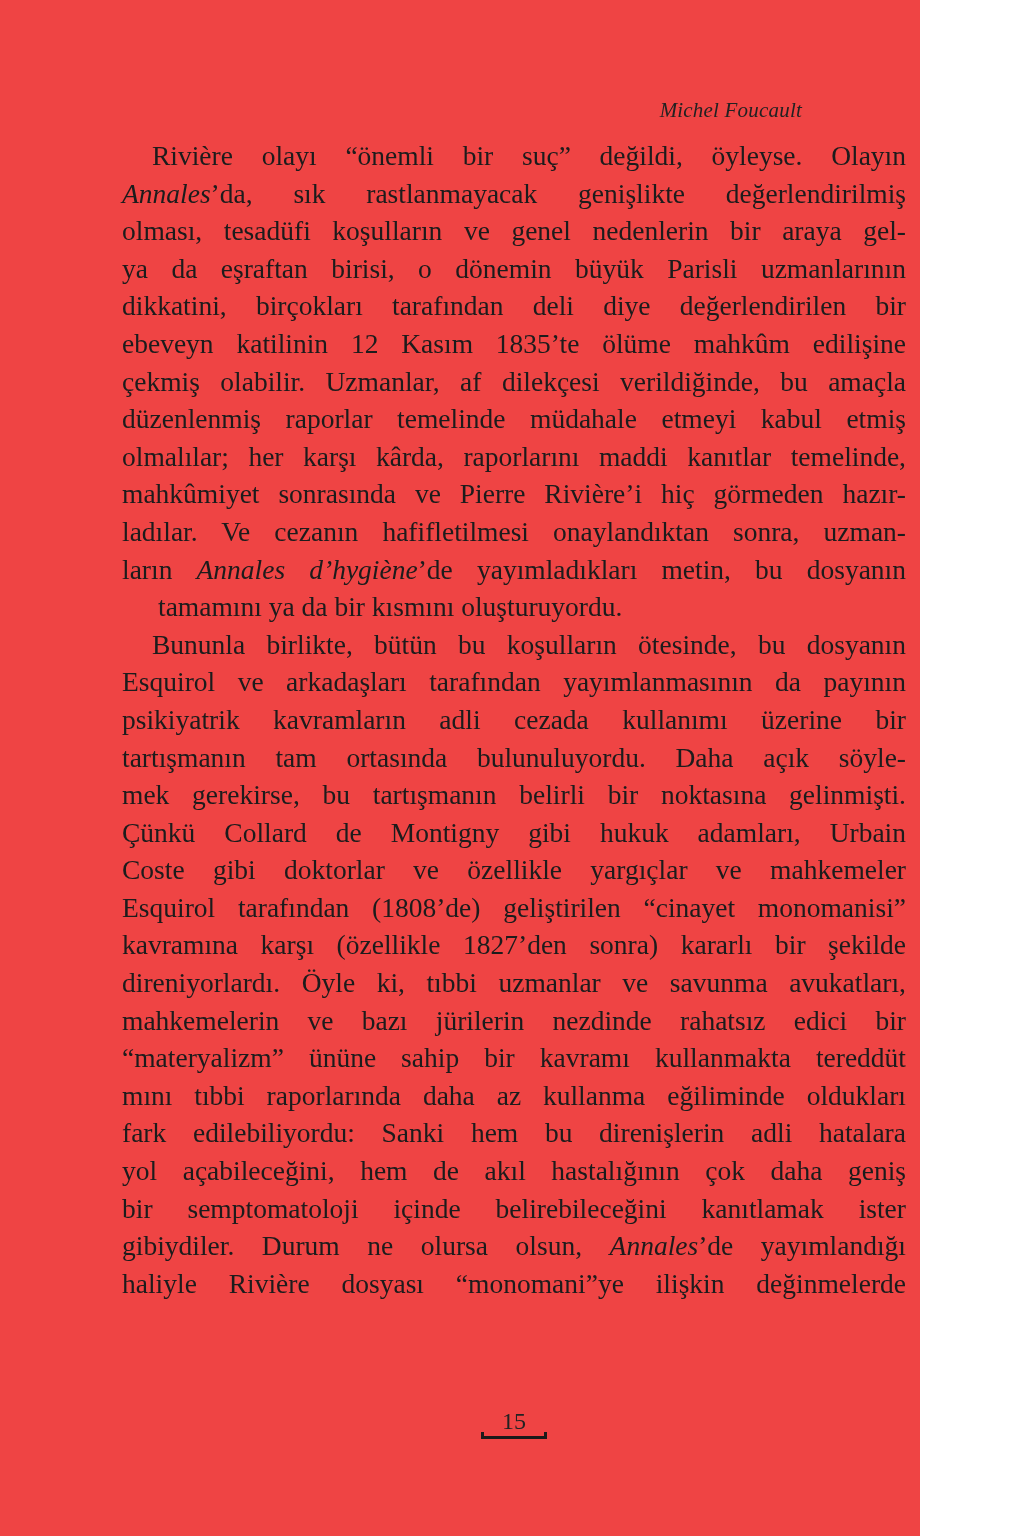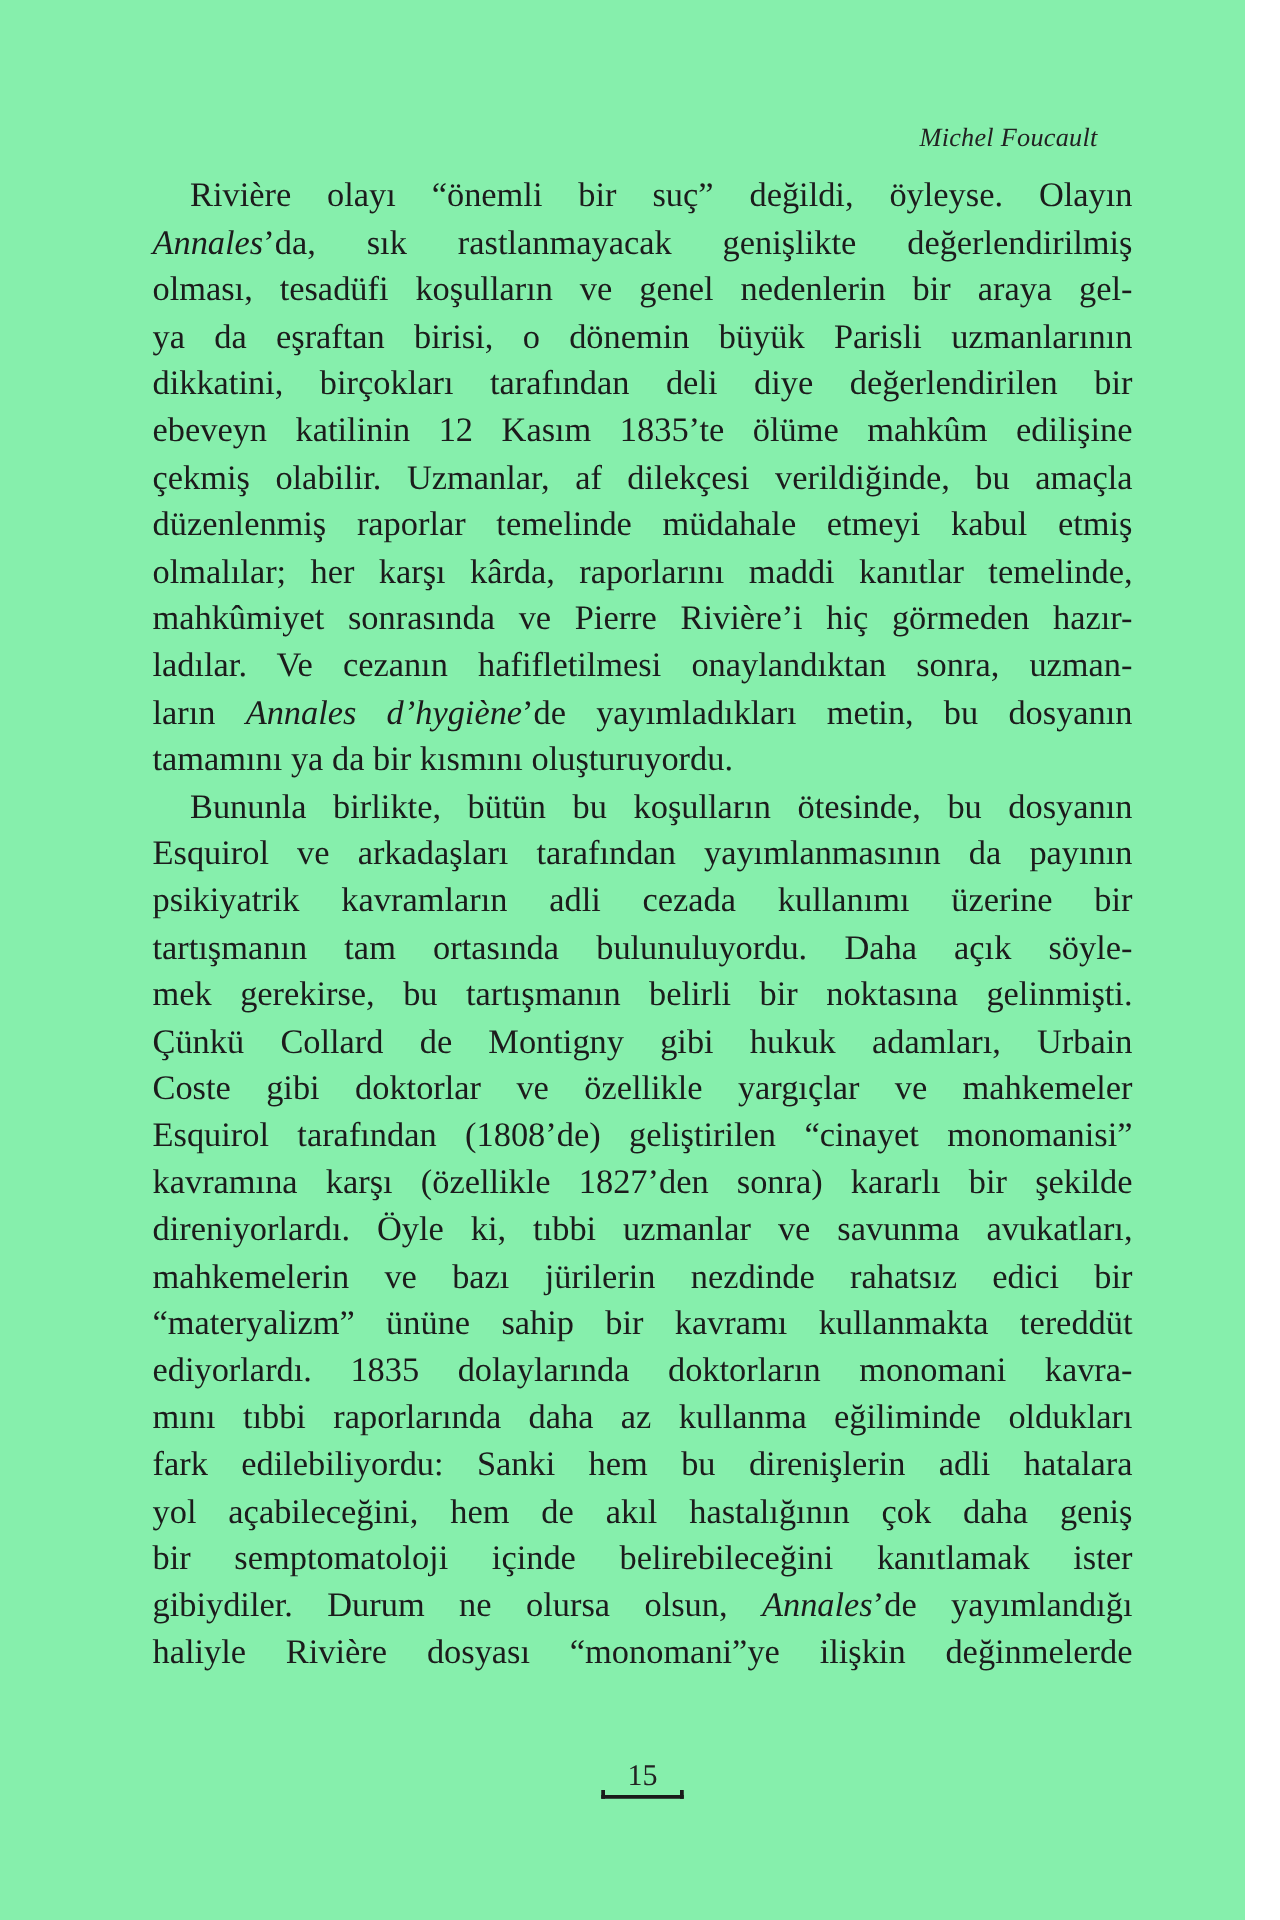--- a/index.html
+++ b/index.html
@@ -1,32 +1,32 @@
 <!DOCTYPE html>
 <html><head>
 <meta charset="utf-8">
 <style>
   html, body { margin: 0; padding: 0; background: #ffffff; }
   body { width: 1024px; height: 1536px; position: relative; overflow: hidden; }
-  .page { position: absolute; left: 0; top: 0; width: 996px; height: 1536px; background: #86efac; }
+  .page { position: absolute; left: 0; top: 0; width: 920px; height: 1536px; background: #ef4444; }
   .running-header {
     position: absolute; right: 118px; top: 98px;
     font-family: "Liberation Serif", serif; font-style: italic;
     font-size: 21px; color: #222; letter-spacing: 0.2px;
   }
   .body-text {
     position: absolute; left: 122px; top: 137px; width: 784px;
     font-family: "Liberation Serif", serif; font-size: 27.5px;
     line-height: 37.6px; color: #1c1c1c;
   }
   .line {
     display: block; height: 37.6px; white-space: nowrap;
     text-align: justify; text-align-last: justify;
   }
-  .line.last { text-align-last: left; }
+  .line.last { text-align-last: left; margin-left: 36px; }
   .line.indent { padding-left: 30px; }
   .it { font-style: italic; }
   .folio {
     position: absolute; left: 481px; top: 1408px; width: 66px; text-align: center;
     font-family: "Liberation Serif", serif; font-size: 24px; color: #222;
   }
   .folio-rule {
     position: absolute; left: 481px; top: 1436px; width: 66px; height: 3px; background: #1a1a1a;
   }
   .folio-rule::before, .folio-rule::after {
@@ -60,21 +60,20 @@
     <span class="line"><span>psikiyatrik kavramların adli cezada kullanımı üzerine bir</span></span>
     <span class="line"><span>tartışmanın tam ortasında bulunuluyordu. Daha açık söyle-</span></span>
     <span class="line"><span>mek gerekirse, bu tartışmanın belirli bir noktasına gelinmişti.</span></span>
     <span class="line"><span>Çünkü Collard de Montigny gibi hukuk adamları, Urbain</span></span>
     <span class="line"><span>Coste gibi doktorlar ve özellikle yargıçlar ve mahkemeler</span></span>
     <span class="line"><span>Esquirol tarafından (1808’de) geliştirilen “cinayet monomanisi”</span></span>
     <span class="line"><span>kavramına karşı (özellikle 1827’den sonra) kararlı bir şekilde</span></span>
     <span class="line"><span>direniyorlardı. Öyle ki, tıbbi uzmanlar ve savunma avukatları,</span></span>
     <span class="line"><span>mahkemelerin ve bazı jürilerin nezdinde rahatsız edici bir</span></span>
     <span class="line"><span>“materyalizm” ününe sahip bir kavramı kullanmakta tereddüt</span></span>
-    <span class="line"><span>ediyorlardı. 1835 dolaylarında doktorların monomani kavra-</span></span>
     <span class="line"><span>mını tıbbi raporlarında daha az kullanma eğiliminde oldukları</span></span>
     <span class="line"><span>fark edilebiliyordu: Sanki hem bu direnişlerin adli hatalara</span></span>
     <span class="line"><span>yol açabileceğini, hem de akıl hastalığının çok daha geniş</span></span>
     <span class="line"><span>bir semptomatoloji içinde belirebileceğini kanıtlamak ister</span></span>
     <span class="line"><span>gibiydiler. Durum ne olursa olsun, </span><span class="it">Annales</span><span>’de yayımlandığı</span></span>
     <span class="line"><span>haliyle Rivière dosyası “monomani”ye ilişkin değinmelerde</span></span>
   </div>
 
   <div class="folio">15</div>
   <div class="folio-rule"></div>

